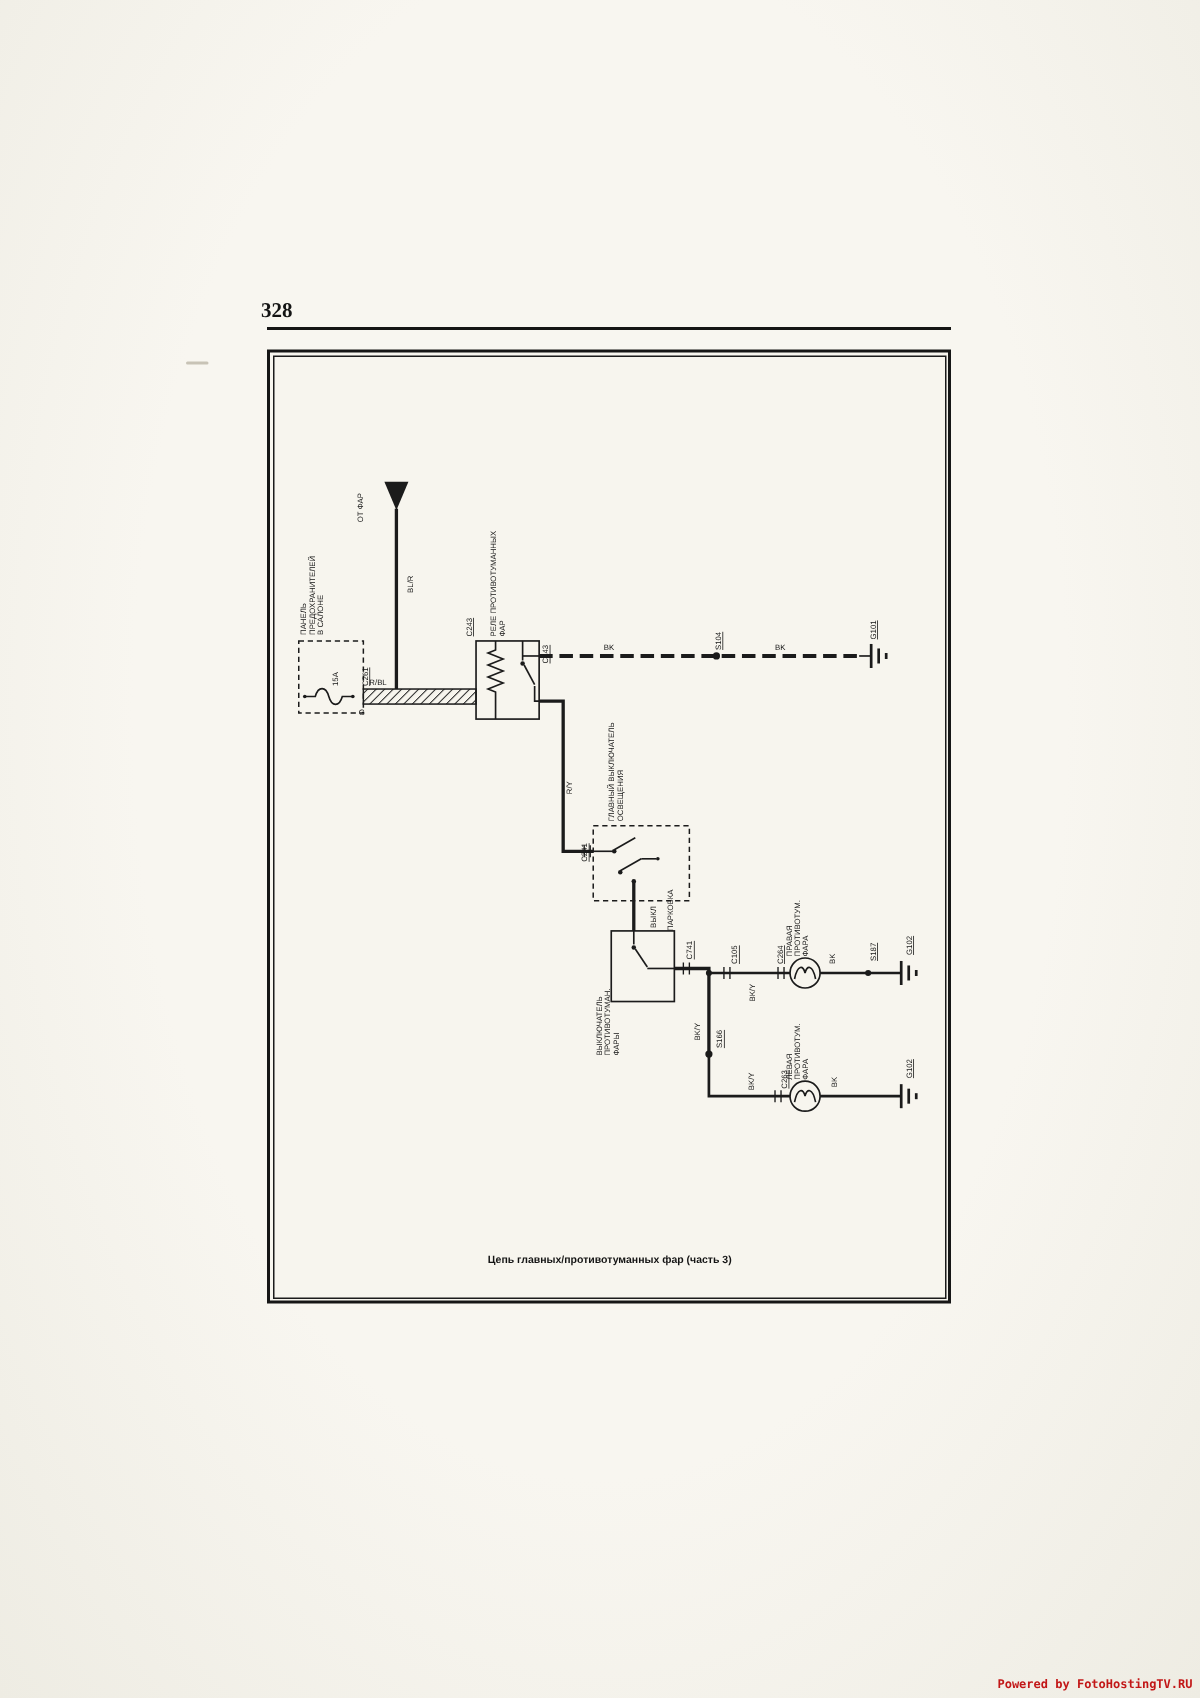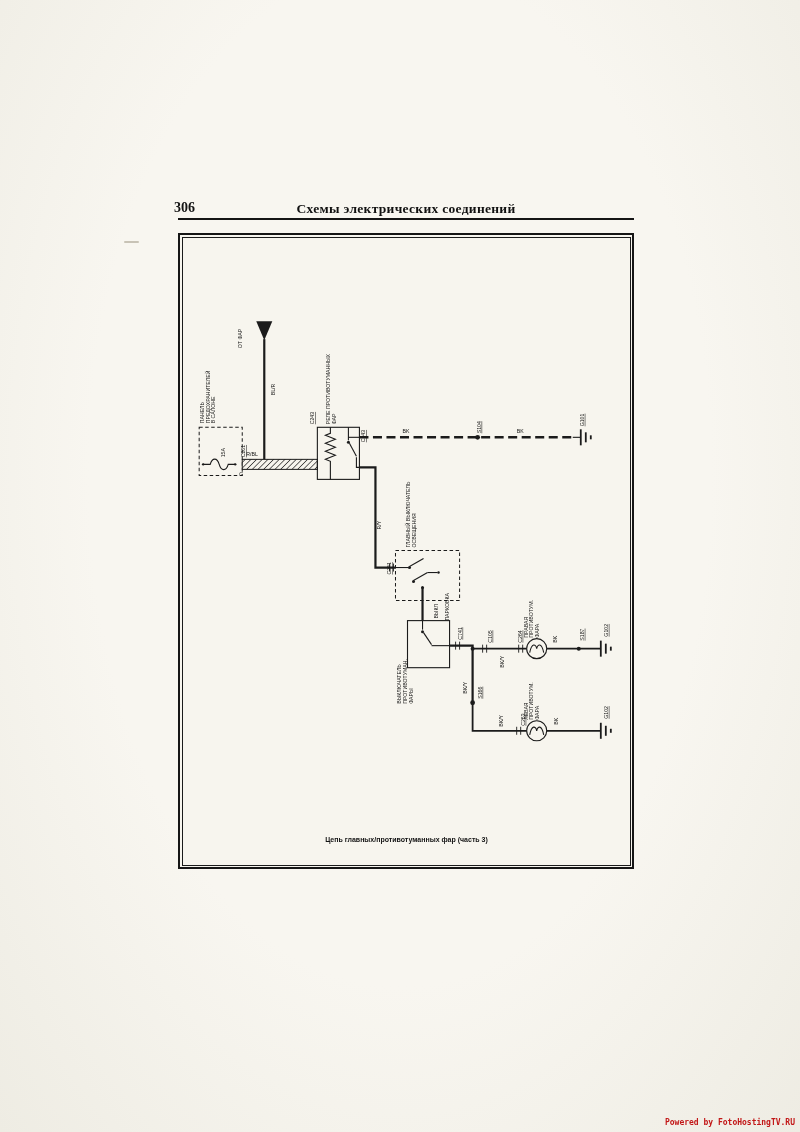--- a/index.html
+++ b/index.html
@@ -34,22 +34,21 @@
   .gnd  { stroke:#1b1b1b; stroke-width:1.8; fill:none; }
   .tick { stroke:#1b1b1b; stroke-width:0.9; fill:none; }
   .dot  { fill:#1b1b1b; }
   .solid{ fill:#1b1b1b; stroke:none; }
 </style>
 </head>
 <body>
 
 <div class="page">
   <div class="margin-mark"></div>
-  <div class="page-number">306</div>
-  <div class="page-title">Схемы электрических соединений</div>
+  <div class="page-number">328</div>
   <div class="title-rule"></div>
 
   <div class="diagram-frame">
     <svg viewBox="0 0 451 631">
       <defs>
         <pattern id="hatch" width="4" height="4" patternUnits="userSpaceOnUse" patternTransform="rotate(45)">
           <rect width="4" height="4" fill="#f7f5ee"></rect>
           <line x1="0" y1="0" x2="0" y2="4" stroke="#1b1b1b" stroke-width="1.3"></line>
         </pattern>
       </defs>

